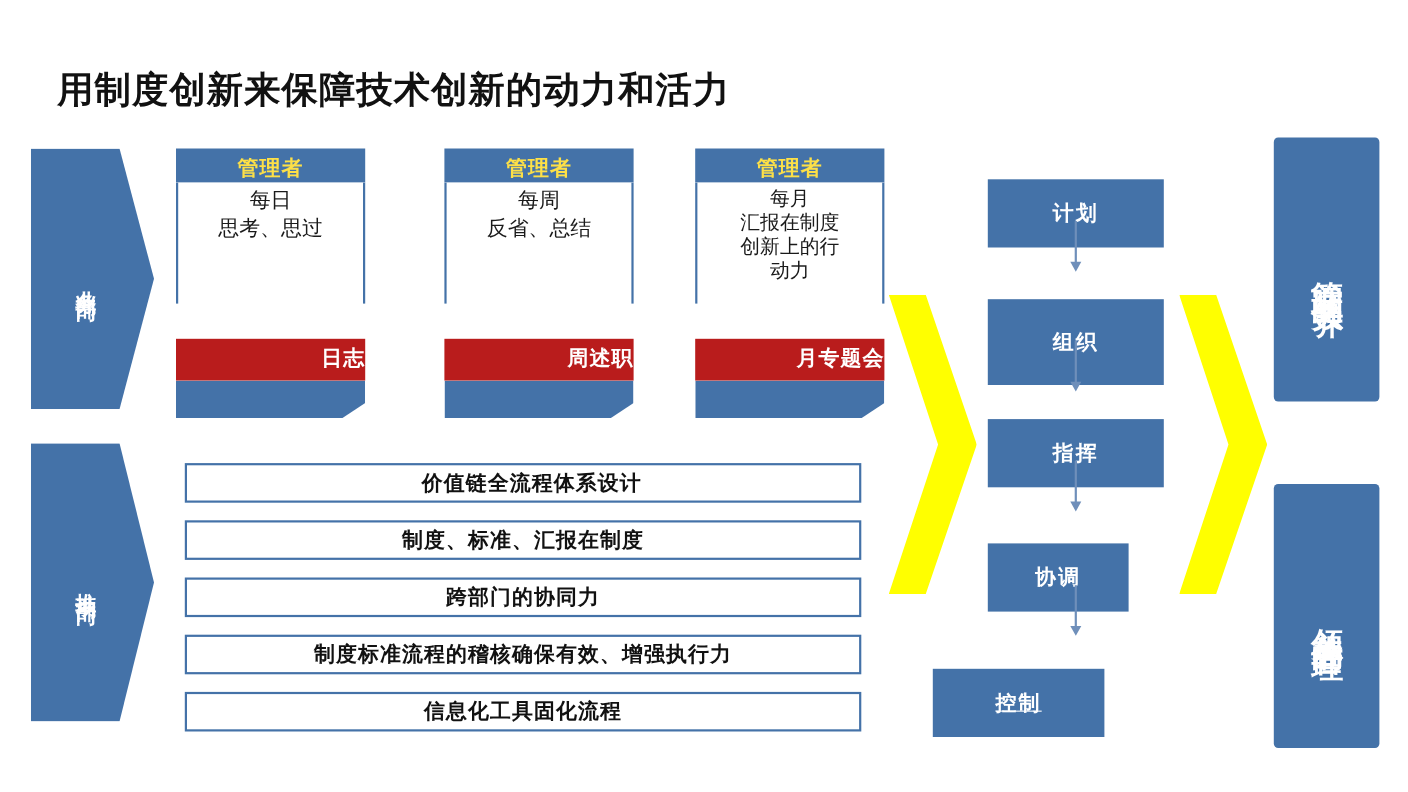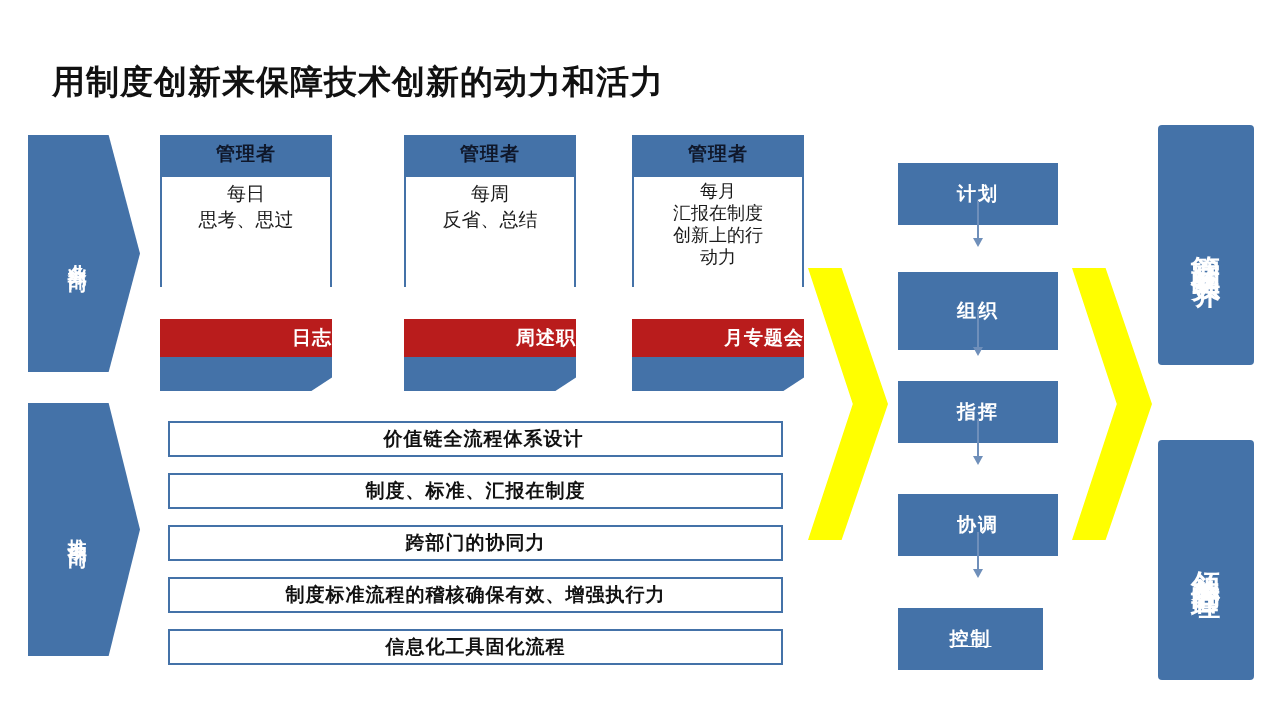--- a/index.html
+++ b/index.html
@@ -59,25 +59,25 @@
   }
   .dept .dept-inner { position: relative; z-index: 2; }
 
   
   .card {
     position: absolute;
     background: #ffffff;
   }
   .card-head {
     background: #4472a8;
-    color: #0f172a;
+    color: #fde047;
     font-weight: bold;
     font-size: 19px;
     text-align: center;
-    height: 42px;
+    height: 31px;
     line-height: 38px;
     letter-spacing: 1px;
   }
   .card-body {
     border: 2px solid #4472a8;
     border-top: none;
     border-bottom: none;
     background: #ffffff;
     color: #1a1a1a;
     font-size: 19px;
@@ -269,26 +269,26 @@
   <div class="mid-box" style="left:898px; top:248px; width:160px; height:78px;">
     <span>组织</span>
   </div>
   <div class="mid-arrow" style="left:977px; top:310px; height:38px;"></div>
 
   <div class="mid-box" style="left:898px; top:357px; width:160px; height:62px;">
     <span>指挥</span>
   </div>
   <div class="mid-arrow" style="left:977px; top:419px; height:38px;"></div>
 
-  <div class="mid-box" style="left:898px; top:470px; width:160px; height:62px;">
+  <div class="mid-box" style="left:898px; top:470px; width:128px; height:62px;">
     <span>协调</span>
   </div>
   <div class="mid-arrow" style="left:977px; top:532px; height:38px;"></div>
 
-  <div class="mid-box" style="left:898px; top:584px; width:145px; height:62px;text-decoration:underline;">
+  <div class="mid-box" style="left:848px; top:584px; width:156px; height:62px;text-decoration:underline;">
     <span>控制</span>
   </div>
 
   <div class="ychev left" style="left:1072px; top:268px; width:80px; height:272px;"></div>
 
   <div class="out-box" style="left:1158px; top:125px; width:96px; height:240px;">
     <span class="vtext">管理的领养</span>
   </div>
   <div class="out-box" style="left:1158px; top:440px; width:96px; height:240px;">
     <span class="vtext">领养的管理</span>

